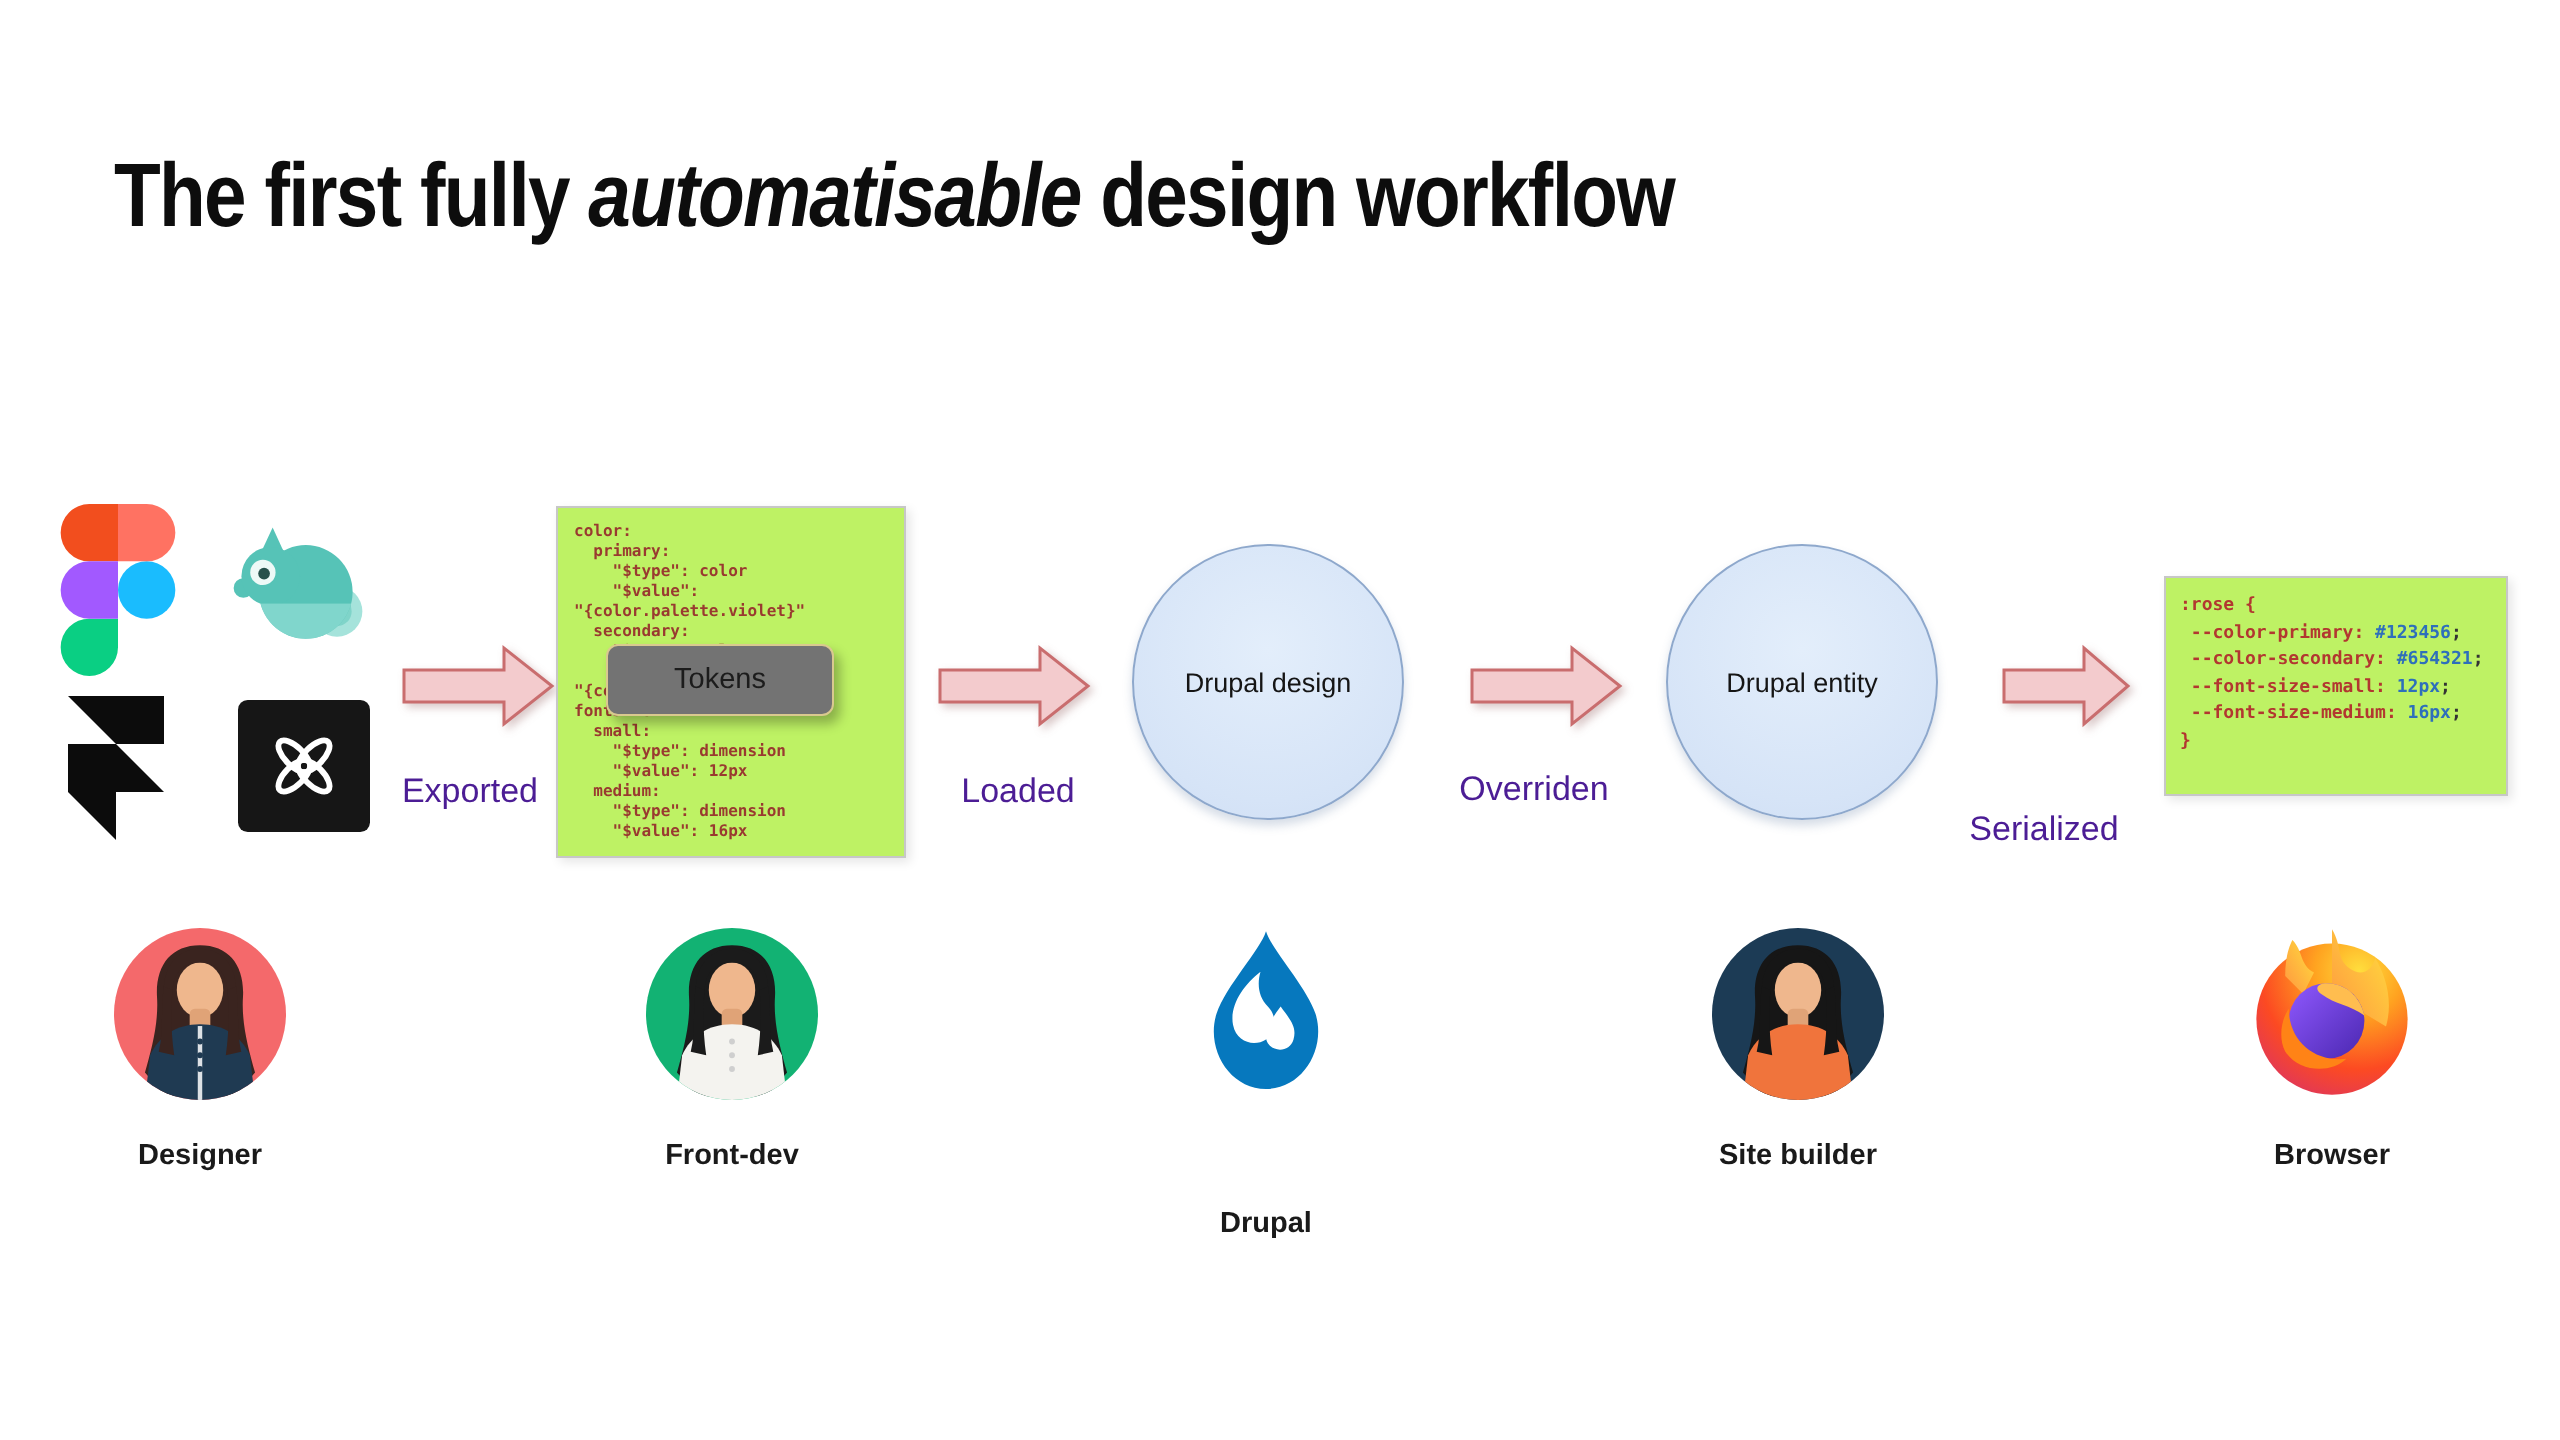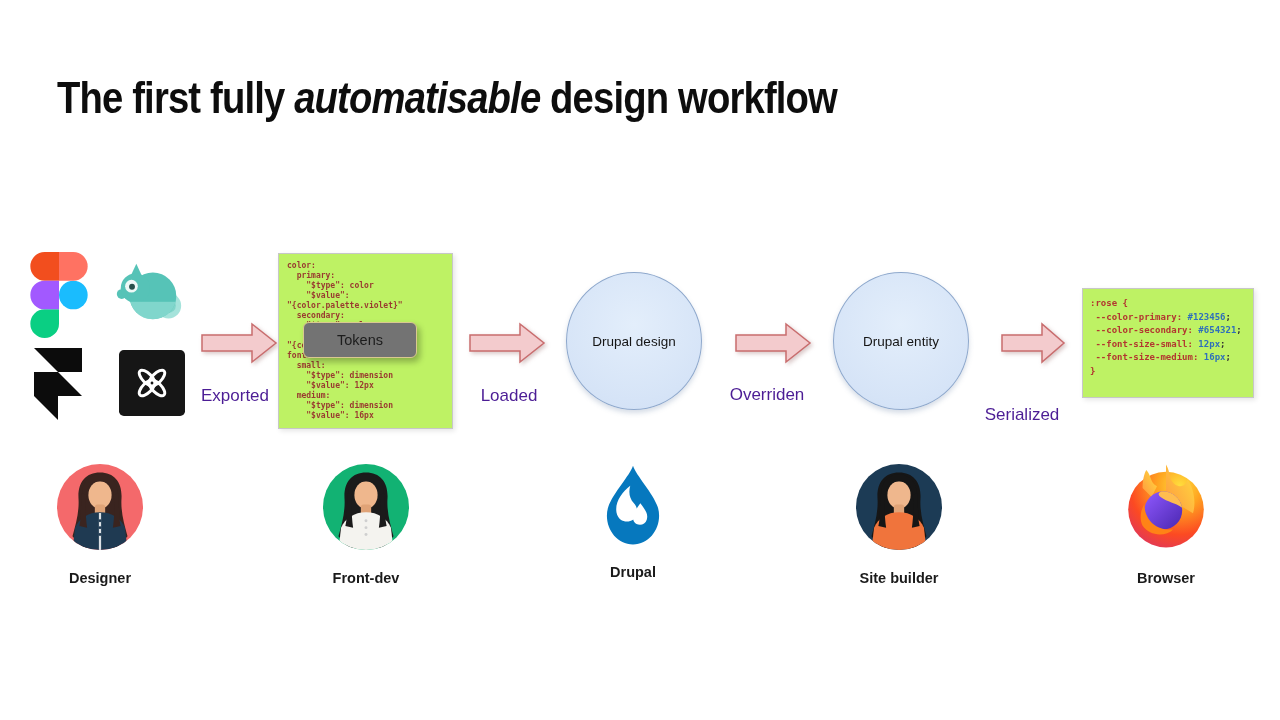--- a/index.html
+++ b/index.html
@@ -209,21 +209,21 @@
   </div>
   <div class="role-label" style="left:286px;top:570px;">Front-dev</div>
 
   <div class="abs" style="left:600px;top:461px;width:66px;height:90px;">
     <svg width="66" height="90" viewBox="0 0 72 92">
       <path d="M36 2 C33 12 14 32 9 47 C3 66 16 88 36 88 C56 88 69 66 63 47 C58 32 39 12 36 2Z" fill="#0678be"></path>
       <path d="M33 24 C24 31 16 42 18 53 C20 63 30 65 36 61 C42 57 42 48 37 43 C32 38 31 31 33 24Z" fill="#ffffff"></path>
       <path d="M44 43 C49 50 53 54 51 61 C49 68 40 68 37 63 C34 58 38 51 44 43Z" fill="#ffffff"></path>
     </svg>
   </div>
-  <div class="role-label" style="left:553px;top:564px;">Drupal</div>
+  <div class="role-label" style="left:553px;top:604px;">Drupal</div>
 
   <div class="abs" style="left:856px;top:464px;width:86px;height:86px;">
     <svg width="86" height="86" viewBox="0 0 100 100">
       <defs>
           <clipPath id="av3">
             <circle cx="50" cy="50" r="50"></circle>
           </clipPath>
         </defs>
       <circle cx="50" cy="50" r="50" fill="#1c3b55"></circle>
       <g clip-path="url(#av3)">

